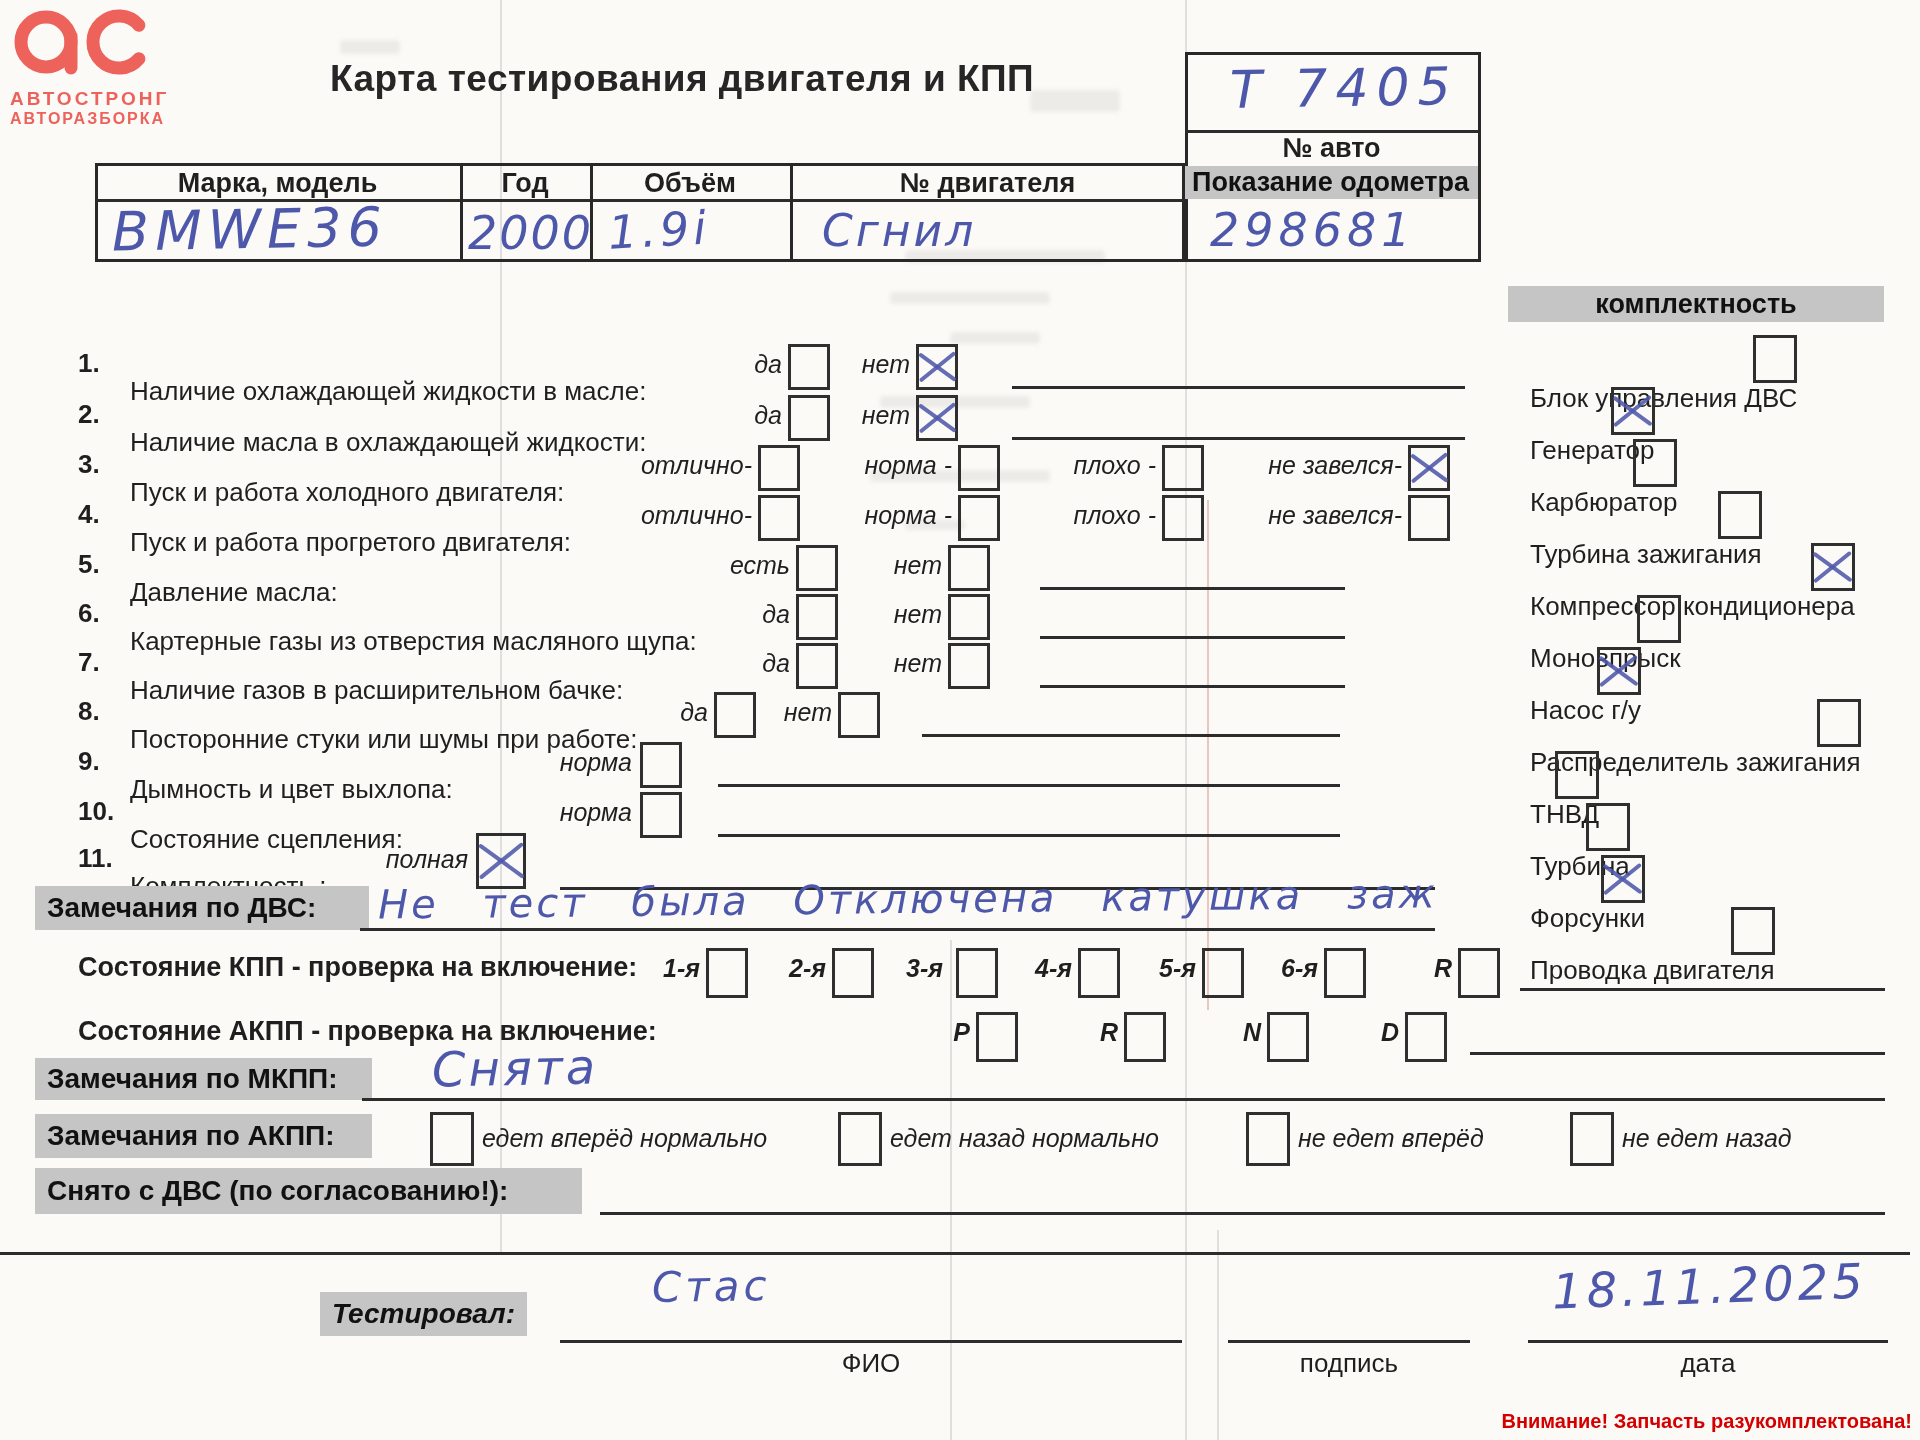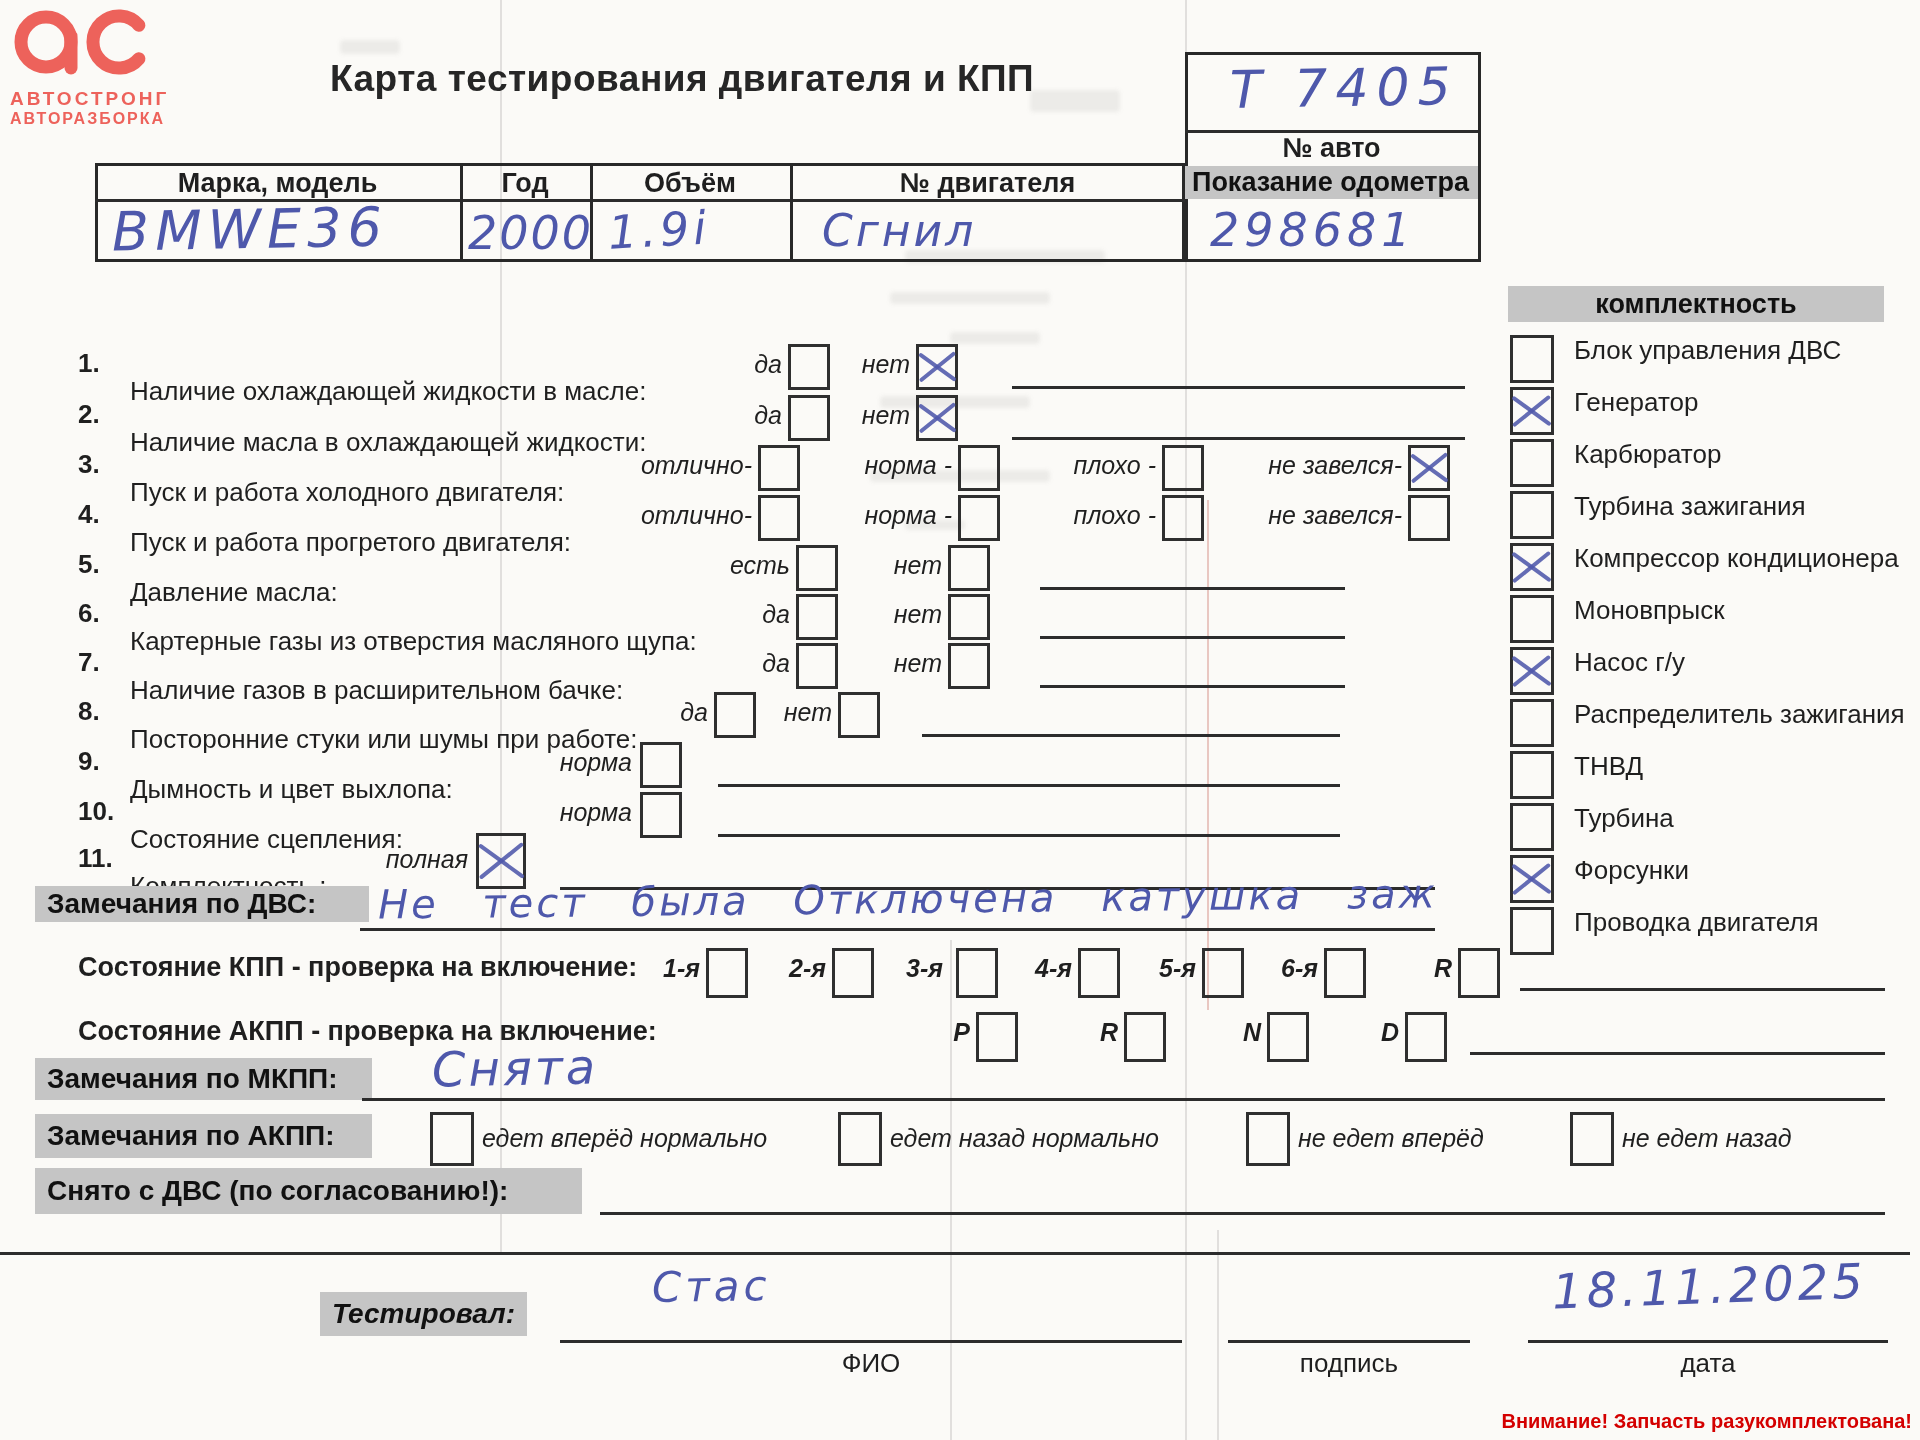--- a/index.html
+++ b/index.html
@@ -28,21 +28,21 @@
   .band.center{justify-content:center;}
   
   .hw{font-family:"DejaVu Sans",sans-serif;font-style:italic;color:#4e58ab;white-space:nowrap;}
   
   .outline{border:3px solid #282828;}
   .vsep{width:3px;background:#282828;}
   
   .logoline1{font-size:19px;font-weight:700;color:#ed625b;letter-spacing:3px;}
   .logoline2{font-size:16px;font-weight:700;color:#ed625b;letter-spacing:2px;}
   
-  .citem{left:1510px;display:flex;align-items:flex-start;}
+  .citem{left:1510px;display:flex;align-items:flex-end;flex-direction:column;}
   .cbox{position:relative;flex:0 0 auto;width:38px;height:42px;border:3px solid #2f2f2f;}
   .cbox.checked::before,.cbox.checked::after{content:"";position:absolute;left:-12%;top:calc(50% - 2px);
       width:124%;height:4px;background:#4e58ab;border-radius:3px;opacity:.88;}
   .cbox.checked::before{transform:rotate(36deg);}
   .cbox.checked::after{transform:rotate(-39deg);}
   .clabel{font-size:26px;margin-left:20px;white-space:nowrap;}
   
   .vline{width:2px;background:rgba(95,90,84,.16);}
   .vred{width:2px;background:rgba(196,92,80,.32);}
   .ghost{background:rgba(110,110,110,.10);border-radius:4px;filter:blur(2px);}
@@ -204,21 +204,21 @@
   </div>
 
   <div class="abs row" style="top:835px;height:58px">
     <span class="abs num" style="left:78px">11.</span>
     <span class="abs lbl" style="left:130px">Комплектность :</span>
     <span class="abs opt" style="left:380px;width:88px;text-align:right">полная</span>
     <span class="abs box checked" style="left:476px;width:44px;height:50px;top:-2px"></span>
     <div class="abs hline" style="left:560px;width:875px;top:52px"></div>
   </div>
 
-  <div class="abs band pad" style="left:35px;top:886px;width:322px;height:36px">Замечания по ДВС:</div>
+  <div class="abs band pad" style="left:35px;top:886px;width:322px;height:44px">Замечания по ДВС:</div>
   <div class="abs hw" style="left:378px;top:876px;font-size:40px;letter-spacing:3px;word-spacing:28px;transform:rotate(-0.6deg)">Не тест  была Отключена катушка заж</div>
   <div class="abs hline" style="left:360px;top:928px;width:1075px"></div>
 
   <div class="abs row" style="top:944px">
     <span class="abs hdr" style="left:78px;top:8px">Состояние КПП - проверка на включение:</span>
     <span class="abs opt bold" style="left:656px;width:44px;text-align:right">1-я</span>
     <span class="abs box" style="left:706px;height:44px"></span>
     <span class="abs opt bold" style="left:782px;width:44px;text-align:right">2-я</span>
     <span class="abs box" style="left:832px;height:44px"></span>
     <span class="abs opt bold" style="left:906px;width:44px;text-align:left">3-я</span>

